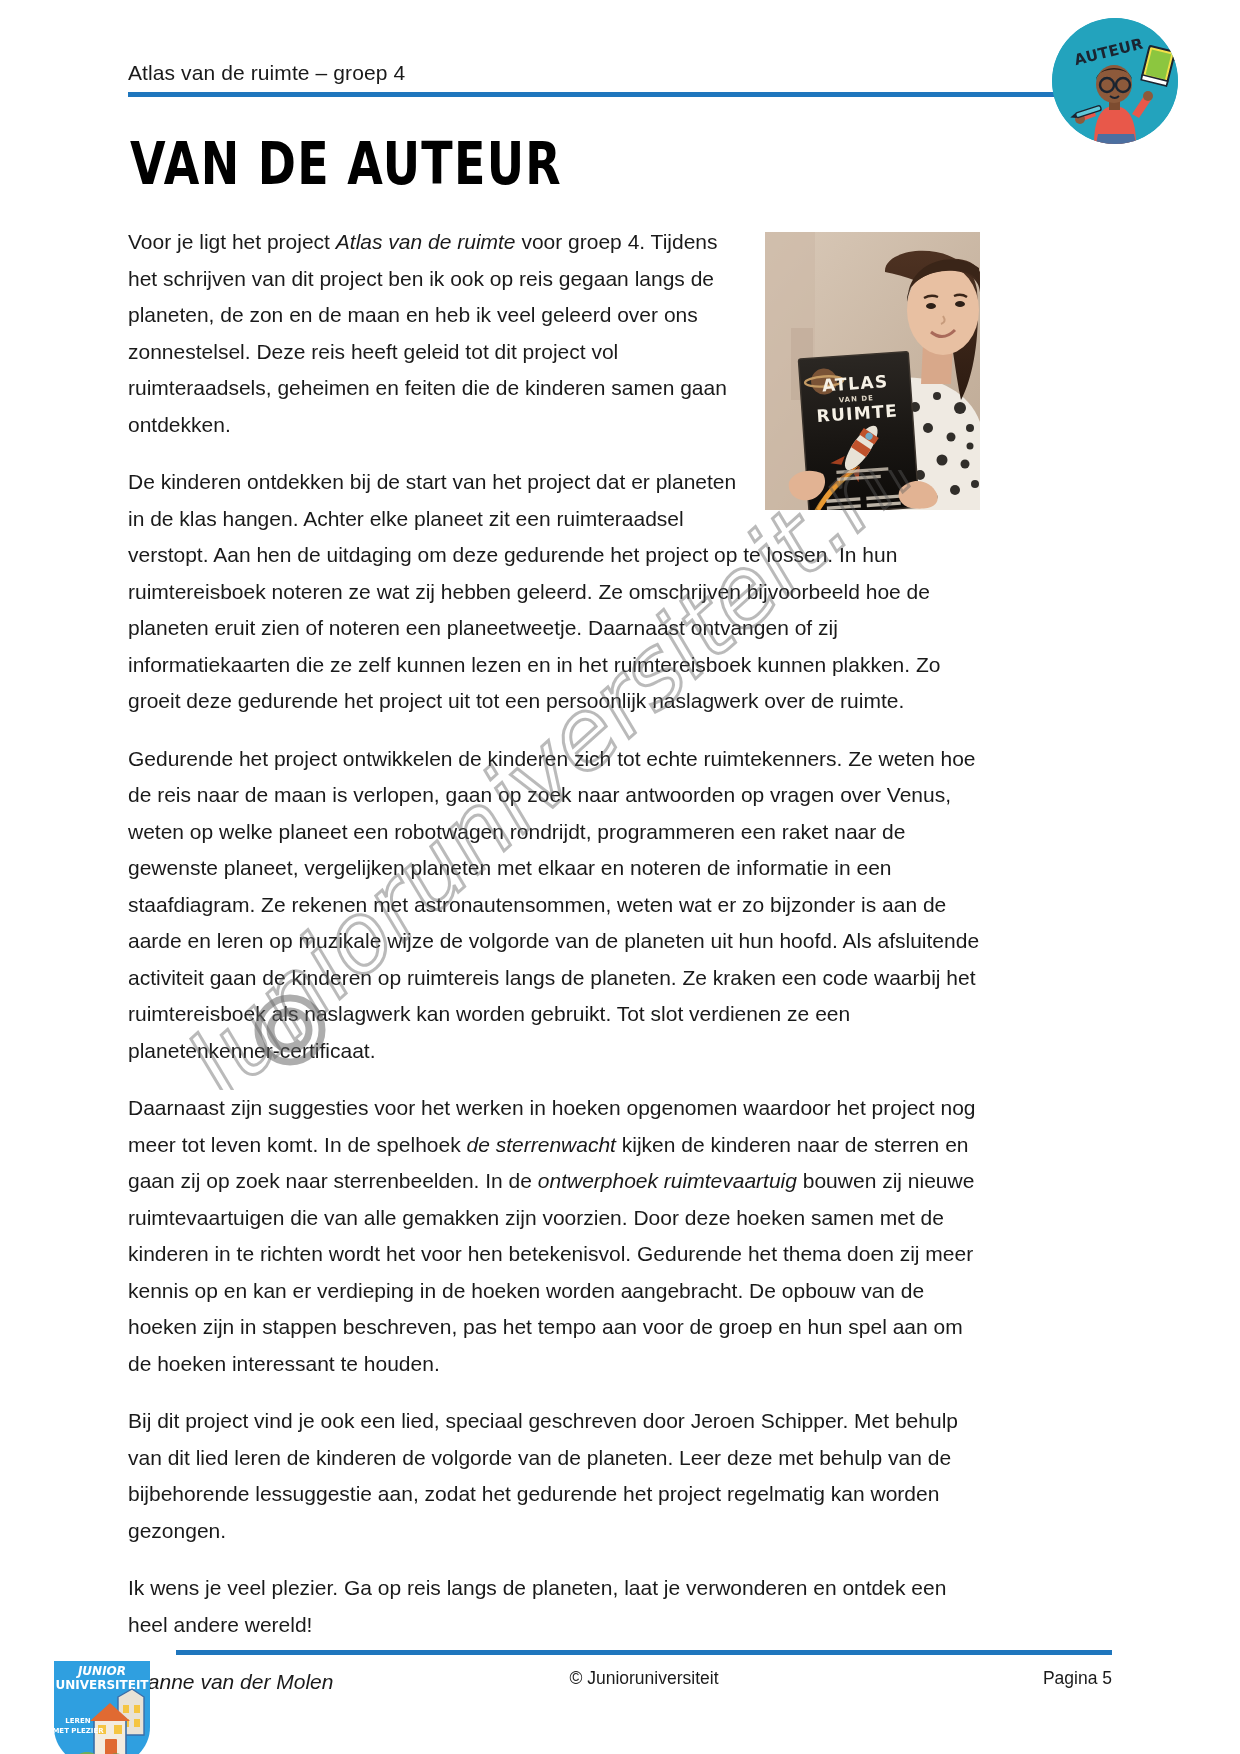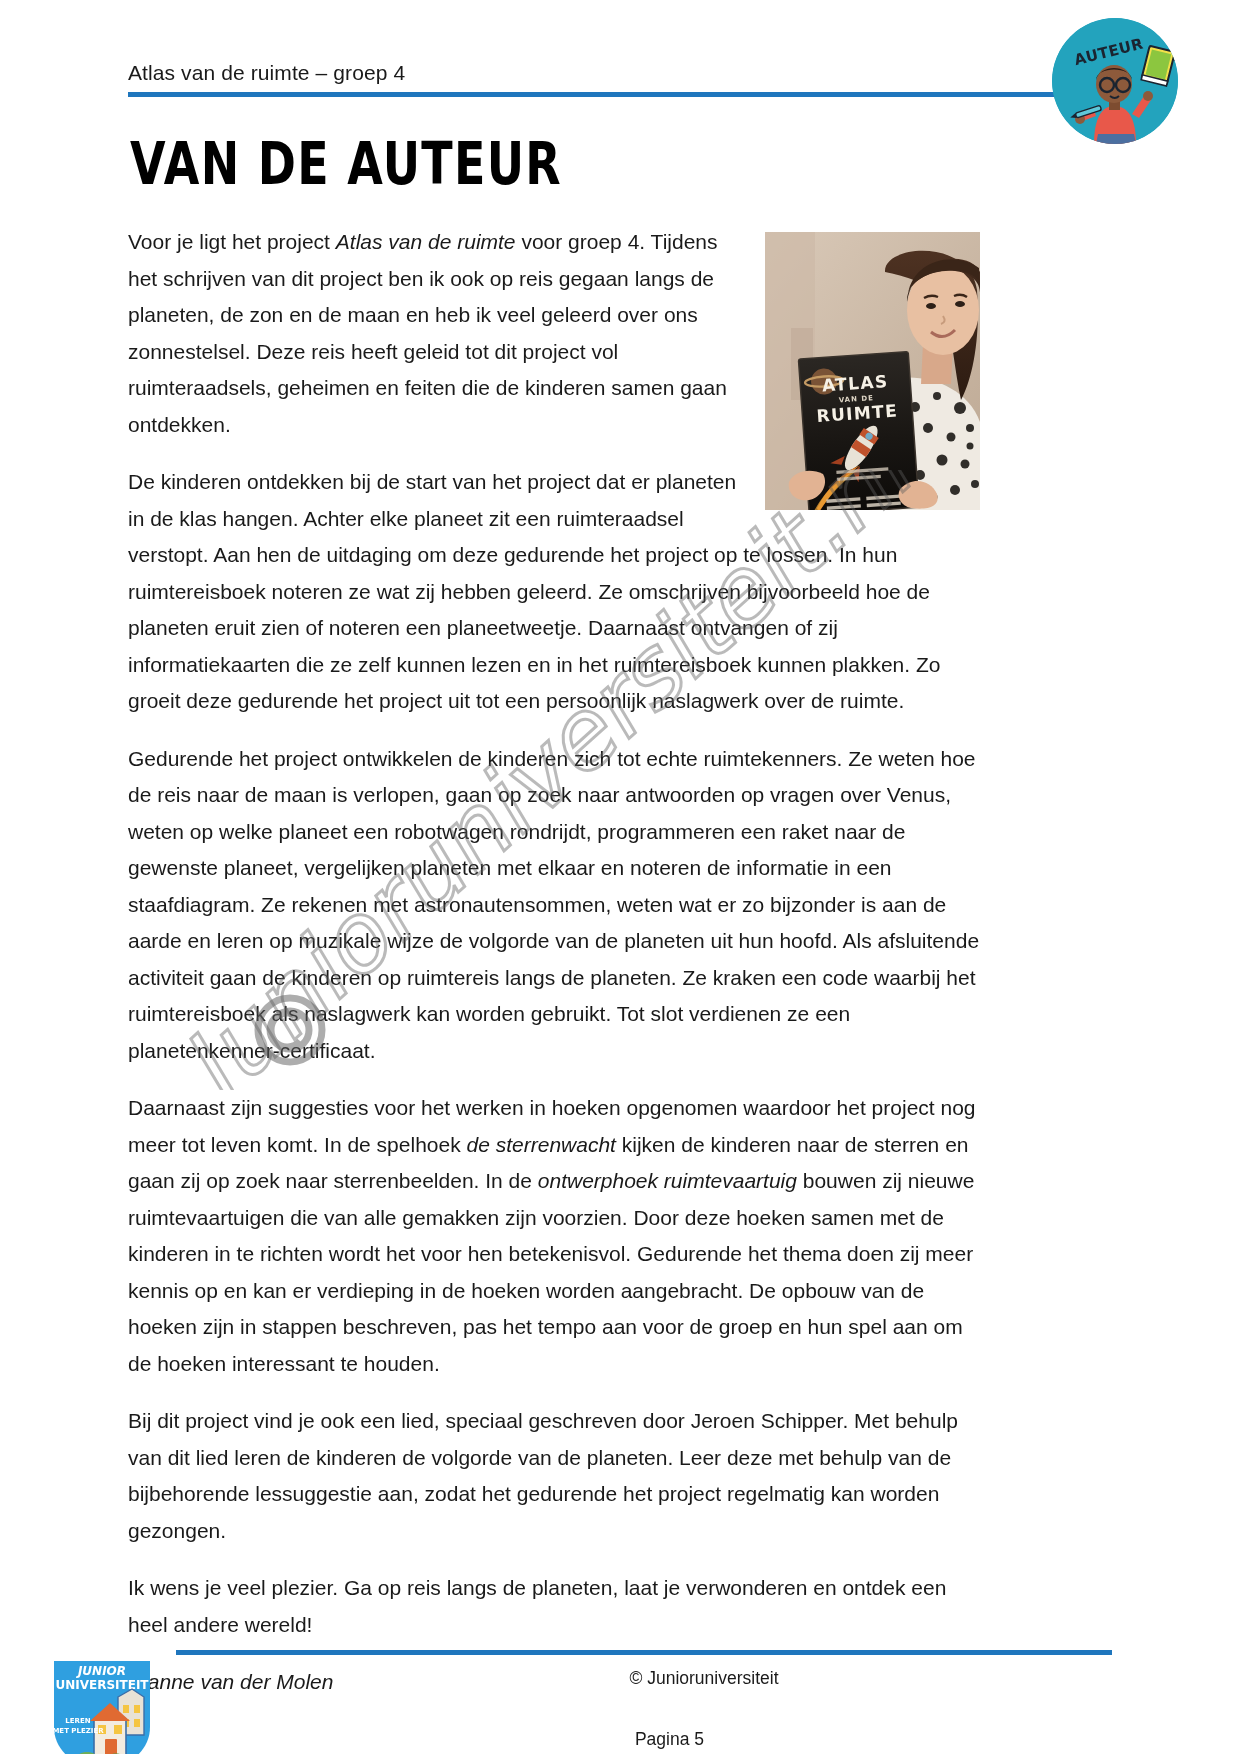--- a/index.html
+++ b/index.html
@@ -123,35 +123,33 @@
     position: absolute;
     left: 176px; top: 1650px;
     width: 936px; height: 5px;
     background: #1f76bd;
   }
   .footer-text {
     position: absolute;
     left: 176px; top: 1668px;
     width: 936px;
     display: flex;
-    align-items: center;
+    align-items: flex-start;
     font-size: 17.5px;
     color: #1a1a1a;
-    flex-direction: column;
   }
   .footer-center {
     flex: 1;
     text-align: center;
     padding-left: 120px;
   }
   .footer-right {
     width: 120px;
     text-align: right;
     white-space: nowrap;
-    margin-top: 40px;
   }
 </style>
 </head>
 <body>
 
 <div class="page">
 
   <div class="header">
     <div class="header-title">Atlas van de ruimte – groep 4</div>
     <div class="header-rule"></div>

